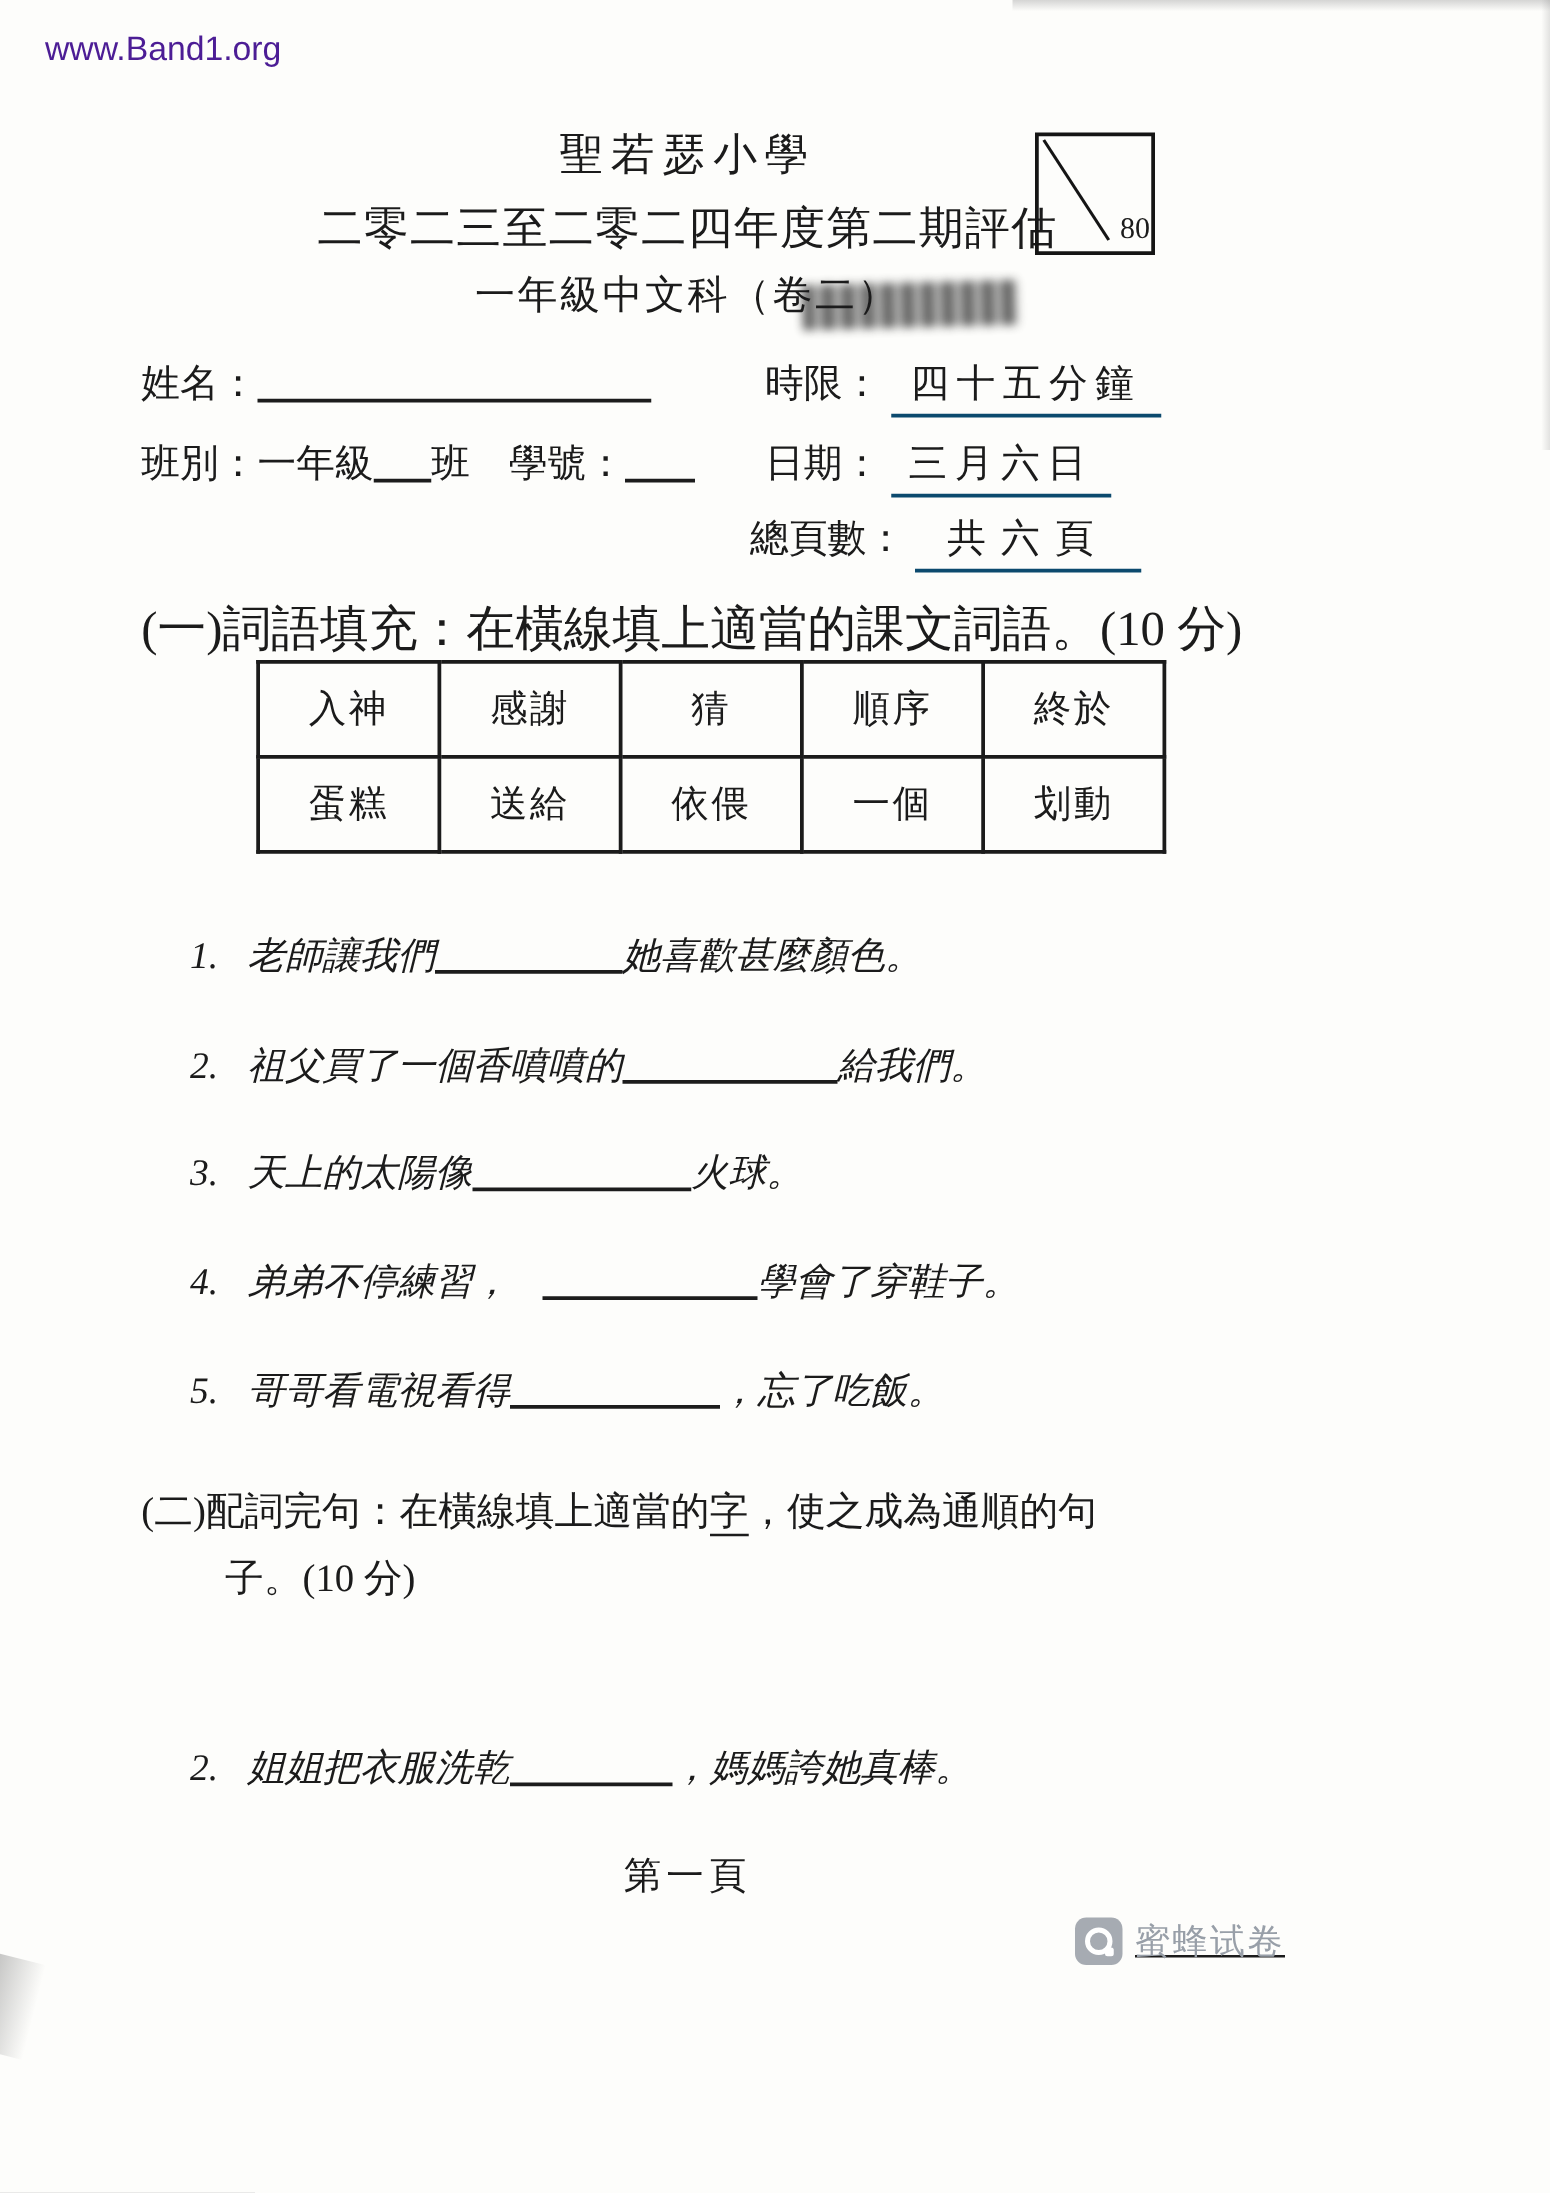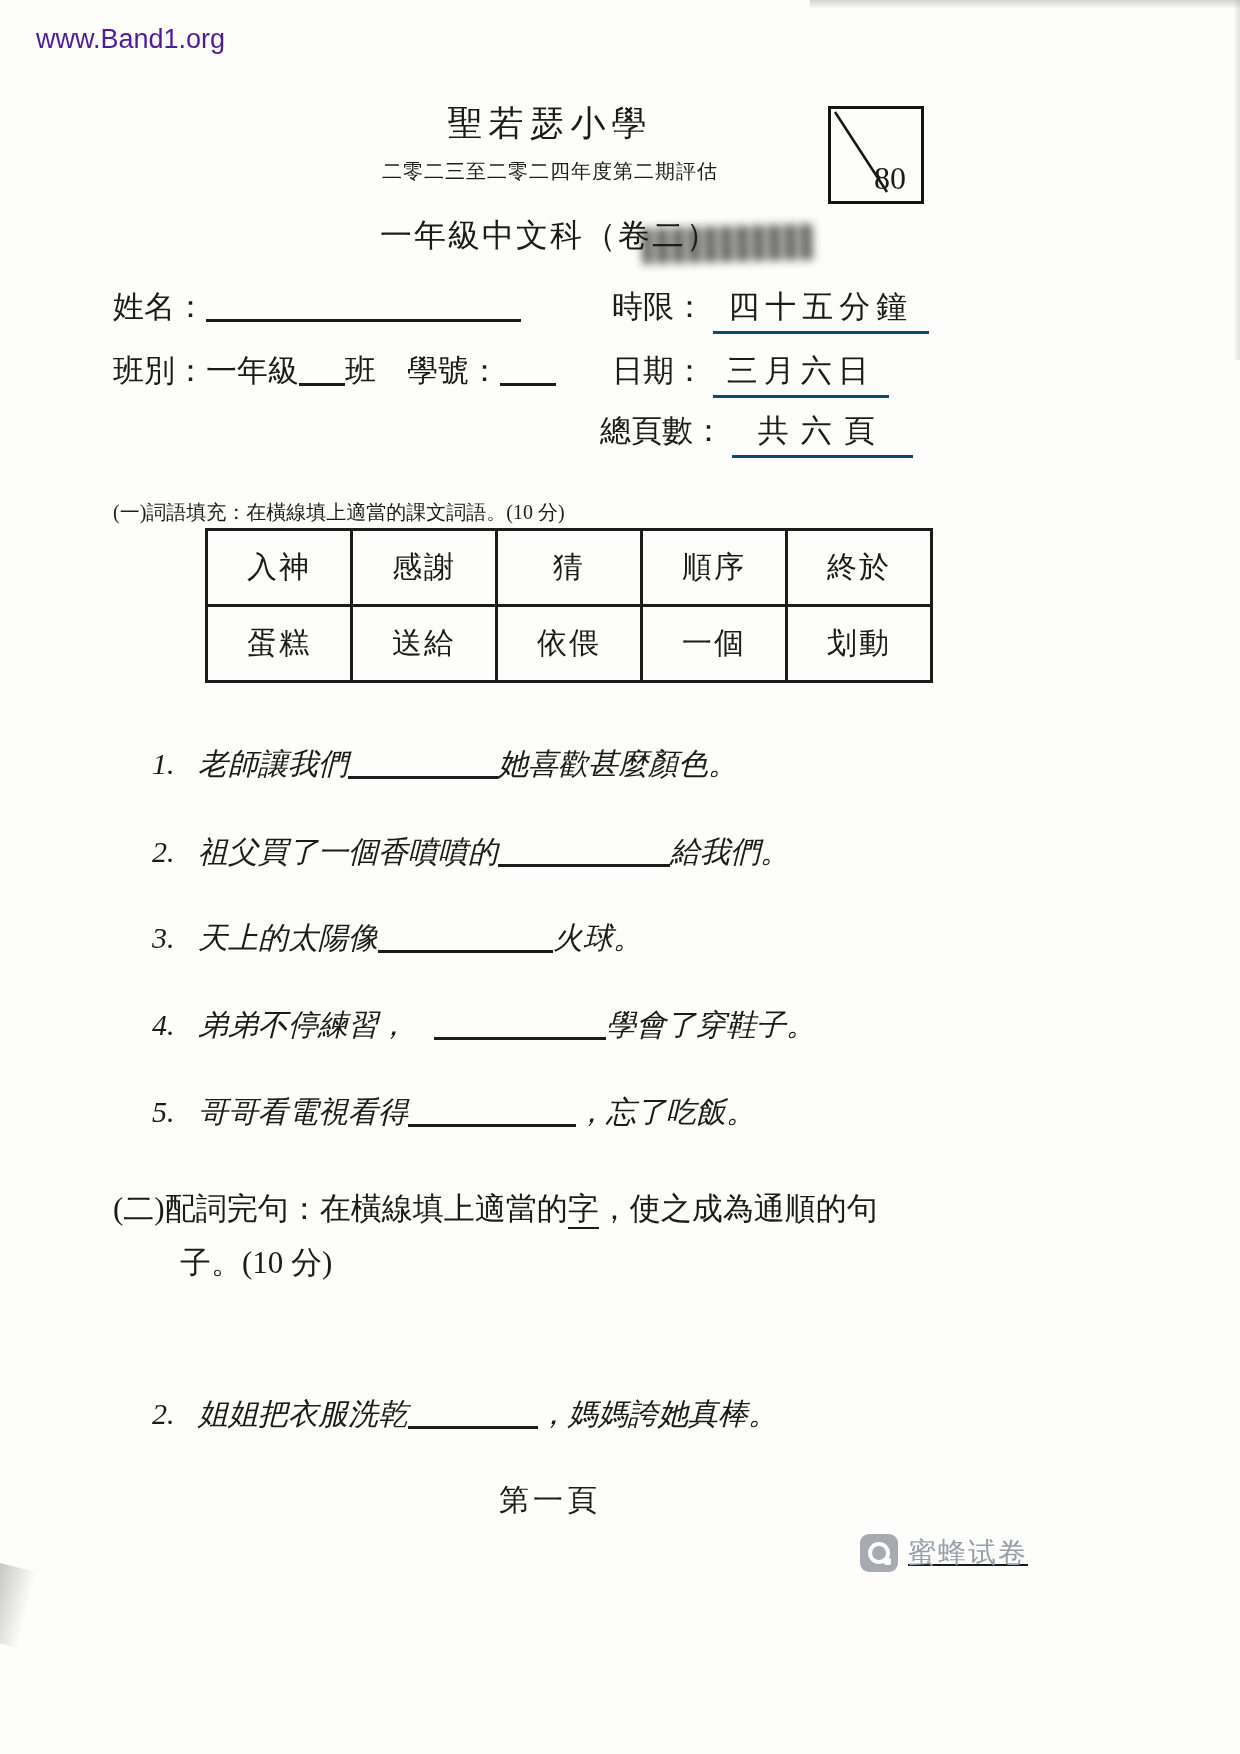--- a/index.html
+++ b/index.html
@@ -27,31 +27,31 @@
     text-align:center;
     padding:0 8px 3px 8px;
   }
   .uchar{border-bottom:2.5px solid #1c1c1c;padding-bottom:1px;}
   .watermark{
     position:absolute;left:36px;top:24px;
     font-family:"Liberation Sans", sans-serif;
     font-size:27px;color:#4c1d95;
   }
   .hdr-school{top:100px;font-size:35px;letter-spacing:6px;}
-  .hdr-term{top:158px;font-size:20px;letter-spacing:1px;}
+  .hdr-term{top:158px;font-size:36px;letter-spacing:1px;}
   .hdr-subject{top:214px;font-size:32px;letter-spacing:2px;}
   .scorebox{
     position:absolute;left:828px;top:106px;
     width:90px;height:92px;
     border:3px solid #151515;
   }
   .scorebox svg{position:absolute;left:0;top:0;}
   .score-value{
-    position:absolute;right:15px;bottom:4px;
-    font-size:32px;
+    position:absolute;right:1px;bottom:4px;
+    font-size:24px;
   }
   .stamp{
     position:absolute;left:642px;top:226px;width:172px;height:36px;
     background:
       repeating-linear-gradient(90deg, rgba(25,25,25,.85) 0 9px, rgba(25,25,25,0) 9px 16px),
       linear-gradient(0deg, rgba(40,40,40,.45), rgba(40,40,40,.45));
     filter:blur(4px);
     opacity:.75;
     transform:rotate(-1.5deg);
   }
@@ -141,21 +141,21 @@
   <div class="row" style="left:612px;top:350px;">
     <span>日期：</span>
     <span class="uval" style="min-width:160px;letter-spacing:6px;">三月六日</span>
   </div>
 
   <div class="row" style="left:600px;top:410px;">
     <span>總頁數：</span>
     <span class="uval" style="min-width:165px;letter-spacing:12px;">共六頁</span>
   </div>
 
-  <div class="row" style="left:113px;top:476px;font-size:20px;margin-top:23px;">(一)詞語填充：在橫線填上適當的課文詞語。(10 分)</div>
+  <div class="row" style="left:113px;top:476px;font-size:39px;">(一)詞語填充：在橫線填上適當的課文詞語。(10 分)</div>
 
   <table class="wb">
     <tbody>
         <tr>
       <td>入神</td>
       <td>感謝</td>
       <td>猜</td>
       <td>順序</td>
       <td>終於</td>
     </tr>

